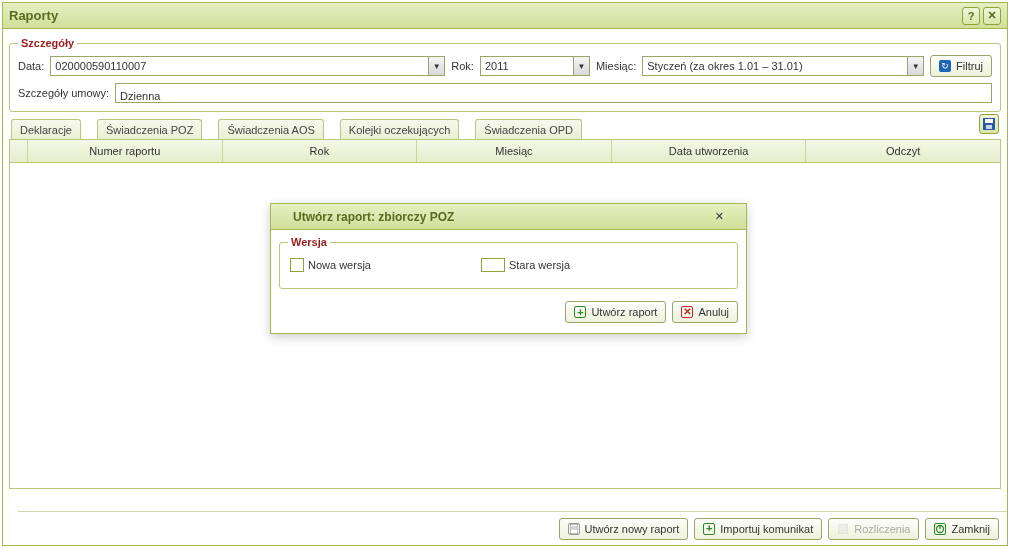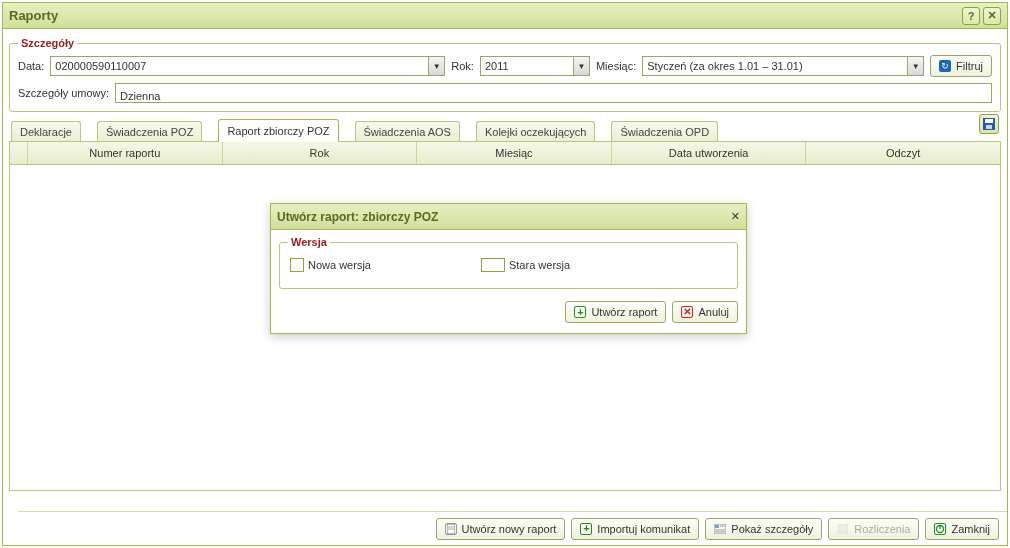--- a/index.html
+++ b/index.html
@@ -25,21 +25,21 @@
   .tab.active { background: #fff; border-color: #a2b94c; color: #333; font-weight: normal; z-index: 2; padding-top:5px; padding-bottom:5px;}
   .tab-host { position: relative; }
   .save-icon { position: absolute; right: 2px; top: -4px; width: 20px; height: 20px; border: 1px solid #8fa338; background: linear-gradient(#f0f5db,#dae6a9); border-radius:3px; display:flex; align-items:center; justify-content:center; cursor:pointer;}
   .grid { border: 1px solid #b8c87a; background: #fff; height: 350px; position: relative; }
   .grid-head { display: flex; background: linear-gradient(#f4f8e7,#e6edcc); border-bottom: 1px solid #b8c87a; }
   .grid-head .col { border-right: 1px solid #c9d59c; padding: 5px 0; text-align: center; color: #333; }
   .grid-body { position: relative; height: calc(100% - 24px); background:#fff; }
   .footer { position: absolute; left:15px; right:0; bottom:0; height: 34px; border-top: 1px solid #d0d9b0; background: #fff; display:flex; align-items:center; justify-content:flex-end; gap:6px; padding: 0 8px;}
   
   .modal { position: absolute; left: 267px; top: 200px; width: 477px; border: 1px solid #a2b94c; background: #fff; box-shadow: 0 3px 10px rgba(0,0,0,0.2);}
-  .modal .m-title { height: 26px; background: linear-gradient(#e6efc2, #d1df9a); border-bottom: 1px solid #a2b94c; display:flex; align-items:center; padding: 0 6px;}
+  .modal .m-title { height: 26px; background: linear-gradient(#e6efc2, #d1df9a); border-bottom: 1px solid #a2b94c; display:flex; align-items:center; padding: 0 22px;}
   .modal .m-title .t { font-weight: bold; color: #5b6a1e; font-size: 12px; flex:1;}
   .modal-body { padding: 6px 8px 10px 8px;}
   .chk { width:14px; height:14px; border:1px solid #8fa338; display:inline-flex; align-items:center; justify-content:center; margin-right:4px;}
   .chk.sel .inner { width:8px; height:8px; background:#2a8a2a;}
   .modal-actions { display:flex; justify-content:flex-end; gap:6px; margin-top: 12px;}
 </style>
 </head>
 <body>
 
 <div class="win">
@@ -82,21 +82,20 @@
         <div class="txt" style="flex:1">
           <span>Dzienna</span>
         </div>
       </div>
     </fieldset>
 
     <div class="tab-host">
       <div class="tabstrip">
         <div class="tab"><span>Deklaracje</span></div>
         <div class="tab"><span>Świadczenia POZ</span></div>
-        <div class="tab active"><span>Raport zbiorczy POZ</span></div>
         <div class="tab"><span>Świadczenia AOS</span></div>
         <div class="tab"><span>Kolejki oczekujących</span></div>
         <div class="tab"><span>Świadczenia OPD</span></div>
       </div>
       <div class="save-icon">
         <svg width="12" height="12" viewBox="0 0 12 12">
             <rect x="0" y="0" width="12" height="12" fill="#2a5aa0"></rect>
             <rect x="2" y="1" width="8" height="4" fill="#fff"></rect>
             <rect x="3" y="7" width="6" height="4" fill="#c9d8ef"></rect>
           </svg>
@@ -122,32 +121,20 @@
             <rect x="0" y="0" width="8" height="10" fill="#fff" stroke="#777" stroke-width="1"></rect>
             <line x1="1" y1="3" x2="7" y2="3" stroke="#aaa"></line>
             <line x1="1" y1="5" x2="7" y2="5" stroke="#aaa"></line>
           </svg>
       </span>
       <span>Utwórz nowy raport</span>
     </div>
     <div class="btn">
       <span class="icon-sq" style="color:#2a8a2a;border:1px solid #2a8a2a;font-weight:bold;font-size:11px;line-height:1">+</span>
       <span>Importuj komunikat</span>
-    </div>
-    <div class="btn">
-      <span class="icon-sq">
-        <svg width="12" height="10" viewBox="0 0 12 10">
-            <rect x="0" y="0" width="12" height="10" fill="#fff" stroke="#888"></rect>
-            <rect x="1" y="1" width="4" height="3" fill="#7aa0d0"></rect>
-            <line x1="6" y1="2" x2="11" y2="2" stroke="#999"></line>
-            <line x1="1" y1="6" x2="11" y2="6" stroke="#999"></line>
-            <line x1="1" y1="8" x2="11" y2="8" stroke="#999"></line>
-          </svg>
-      </span>
-      <span>Pokaż szczegóły</span>
     </div>
     <div class="btn disabled">
       <span class="icon-sq" style="opacity:.4">
         <svg width="10" height="10" viewBox="0 0 10 10">
             <rect x="0" y="0" width="10" height="10" fill="#ddd" stroke="#bbb"></rect>
           </svg>
       </span>
       <span>Rozliczenia</span>
     </div>
     <div class="btn">

